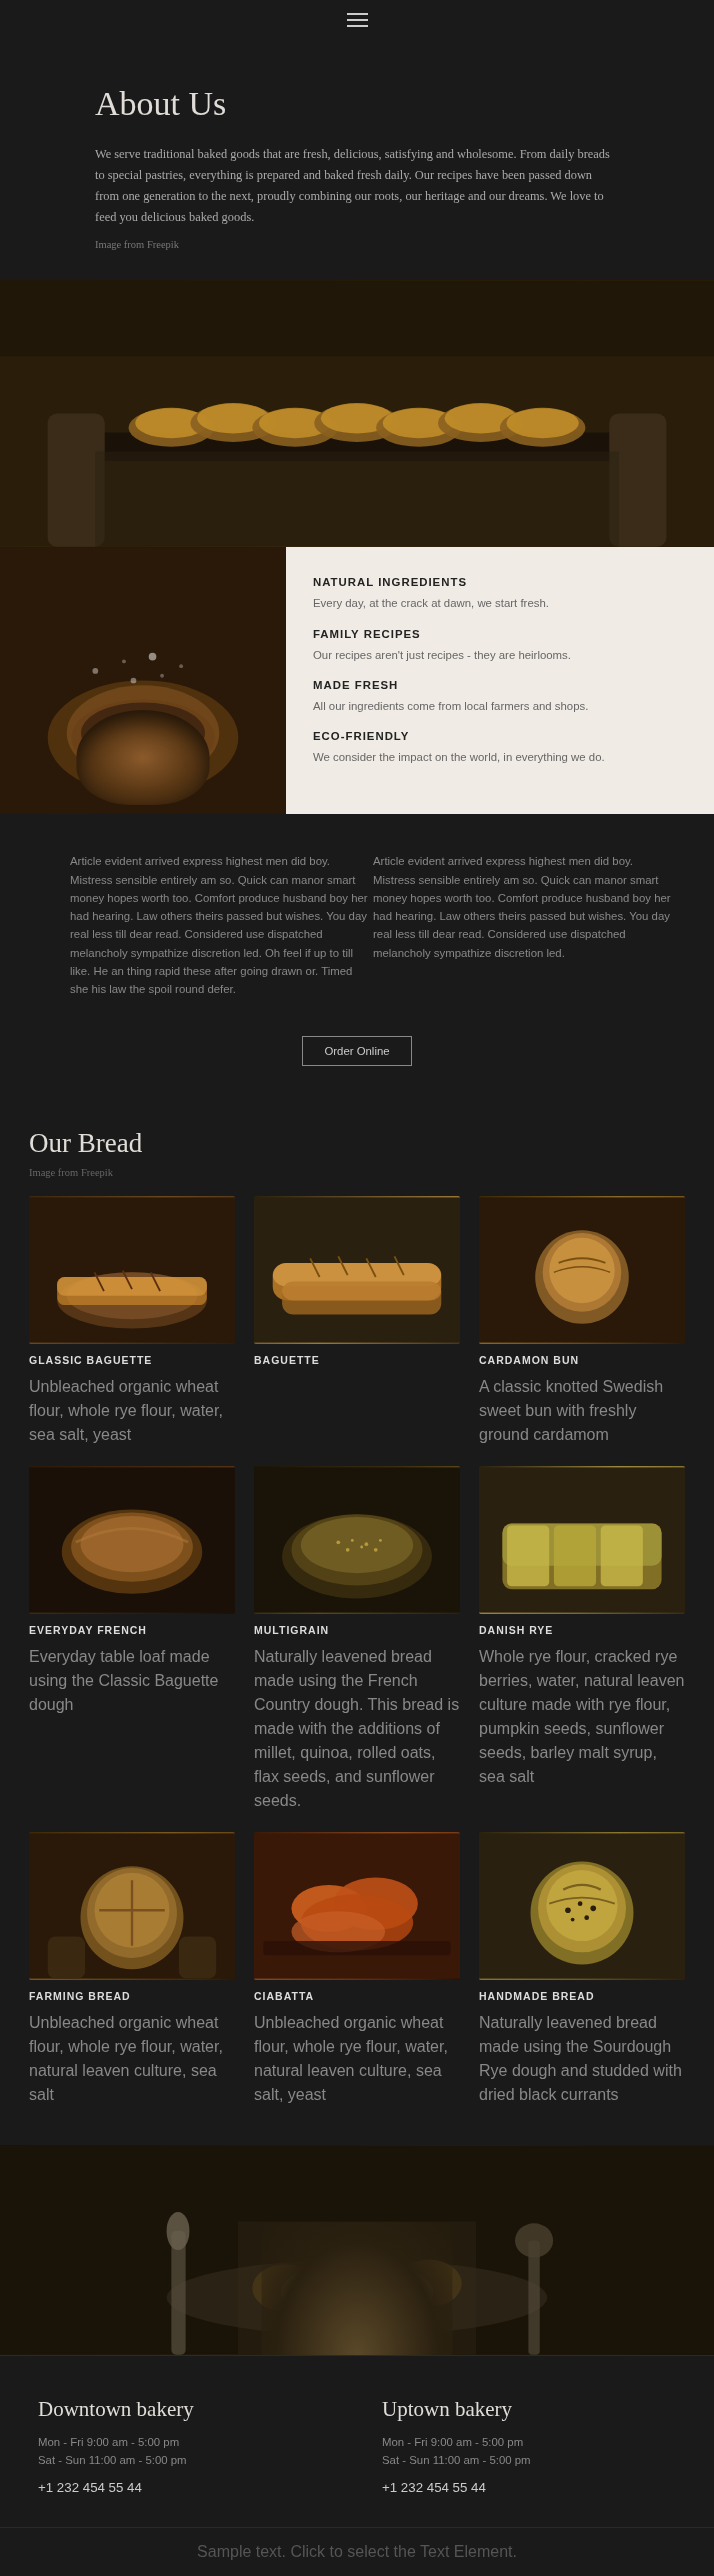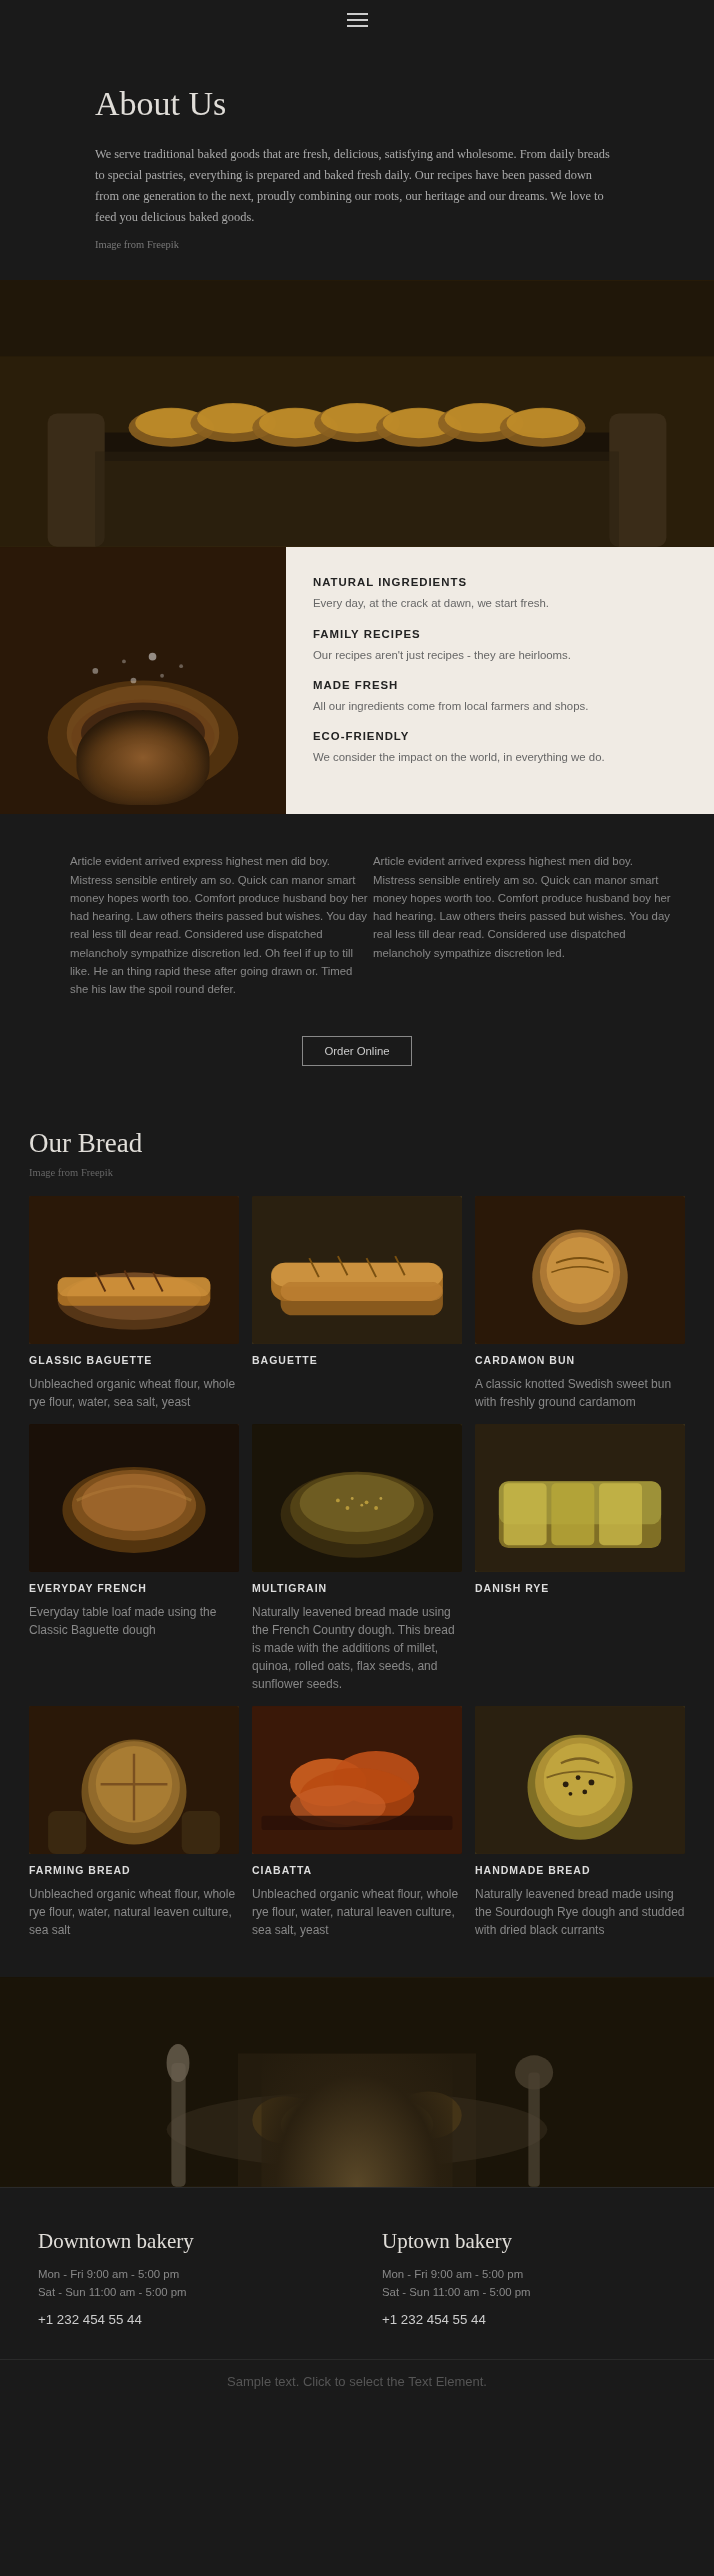--- a/index.html
+++ b/index.html
@@ -163,42 +163,42 @@
       margin-bottom: 1.9px;
     }
     .bread-section .freepik-label {
       font-size: 10.5px;
       color: #666;
       margin-bottom: 15.2px;
     }
     .bread-grid {
       display: grid;
       grid-template-columns: repeat(3, 1fr);
-      gap: 13px;
+      gap: 19px;
     }
     .bread-item {}
     .bread-item .img-placeholder {
       width: 100%;
       height: 148px;
       margin-bottom: 9.5px;
       border-radius: 1.9px;
       overflow: hidden;
       position: relative;
     }
     .bread-item h4 {
       font-size: 10.5px;
       font-weight: 700;
       letter-spacing: 1px;
       color: #ddd;
       text-transform: uppercase;
       font-family: Arial, sans-serif;
       margin-bottom: 5.7px;
     }
     .bread-item p {
-      font-size: 12px;
+      font-size: 16px;
       color: #888;
       line-height: 1.5;
       font-family: Arial, sans-serif;
     }
 
     
     .img-glassic-baguette {
       background: linear-gradient(135deg, #3a2810 0%, #6b4820 40%, #4a3218 70%, #2a1c0c 100%);
     }
     .img-baguette {
@@ -271,21 +271,21 @@
     .location-col .phone {
       font-size: 13.3px;
       color: #ccc;
       margin-top: 7.6px;
       font-family: Arial, sans-serif;
     }
     .sample-text {
       background: #1a1a1a;
       text-align: center;
       padding: 11.4px;
-      font-size: 13px;
+      font-size: 16px;
       color: #555;
       font-family: Arial, sans-serif;
       border-top: 1px solid #2a2a2a;
     }
   </style>
 </head>
 <body>
 
 <nav class="nav-bar">
   <div class="hamburger-icon">
@@ -476,20 +476,21 @@
           <rect width="220" height="155" fill="#2a2010"></rect>
           <rect x="25" y="60" width="170" height="70" rx="10" fill="#8a7828" opacity="0.9"></rect>
           <rect x="25" y="60" width="170" height="45" rx="10" fill="#aaa040" opacity="0.7"></rect>
 
           <rect x="30" y="62" width="45" height="65" rx="5" fill="#c8b848" opacity="0.8"></rect>
           <rect x="80" y="62" width="45" height="65" rx="5" fill="#b8a838" opacity="0.8"></rect>
           <rect x="130" y="62" width="45" height="65" rx="5" fill="#c8b848" opacity="0.8"></rect>
         </svg>
       </div>
       <h4>DANISH RYE</h4>
+      <p>Whole rye flour, cracked rye berries, water, natural leaven culture made with rye flour, pumpkin seeds, sunflower seeds, barley malt syrup, sea salt</p>
     </div>
 
     <div class="bread-item">
       <div class="img-placeholder img-farming-bread">
         <svg width="100%" height="148" viewBox="0 0 220 155">
           <rect width="220" height="155" fill="#2a1808"></rect>
           <circle cx="110" cy="90" r="55" fill="#7a5820" opacity="0.9"></circle>
           <circle cx="110" cy="85" r="48" fill="#9a7030" opacity="0.8"></circle>
           <circle cx="110" cy="82" r="40" fill="#b88838" opacity="0.6"></circle>
 

